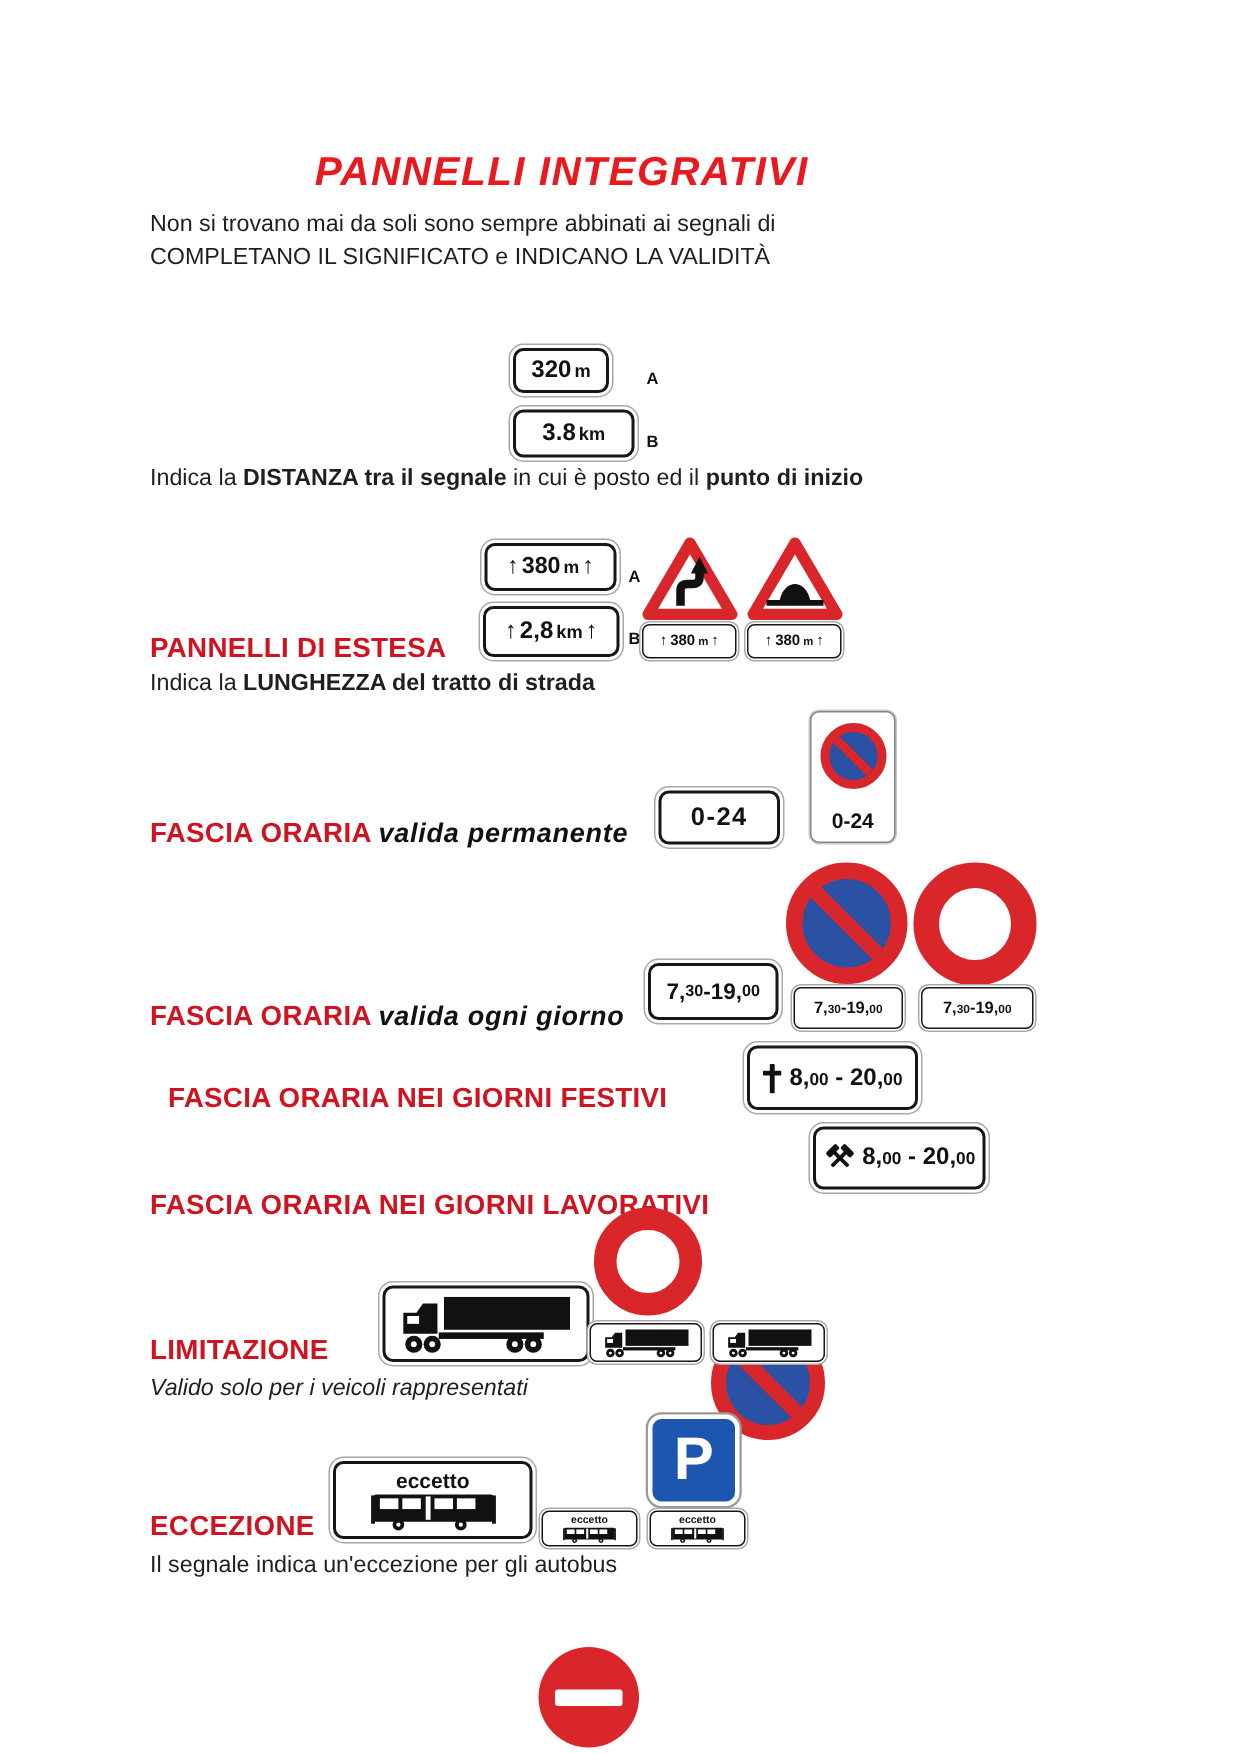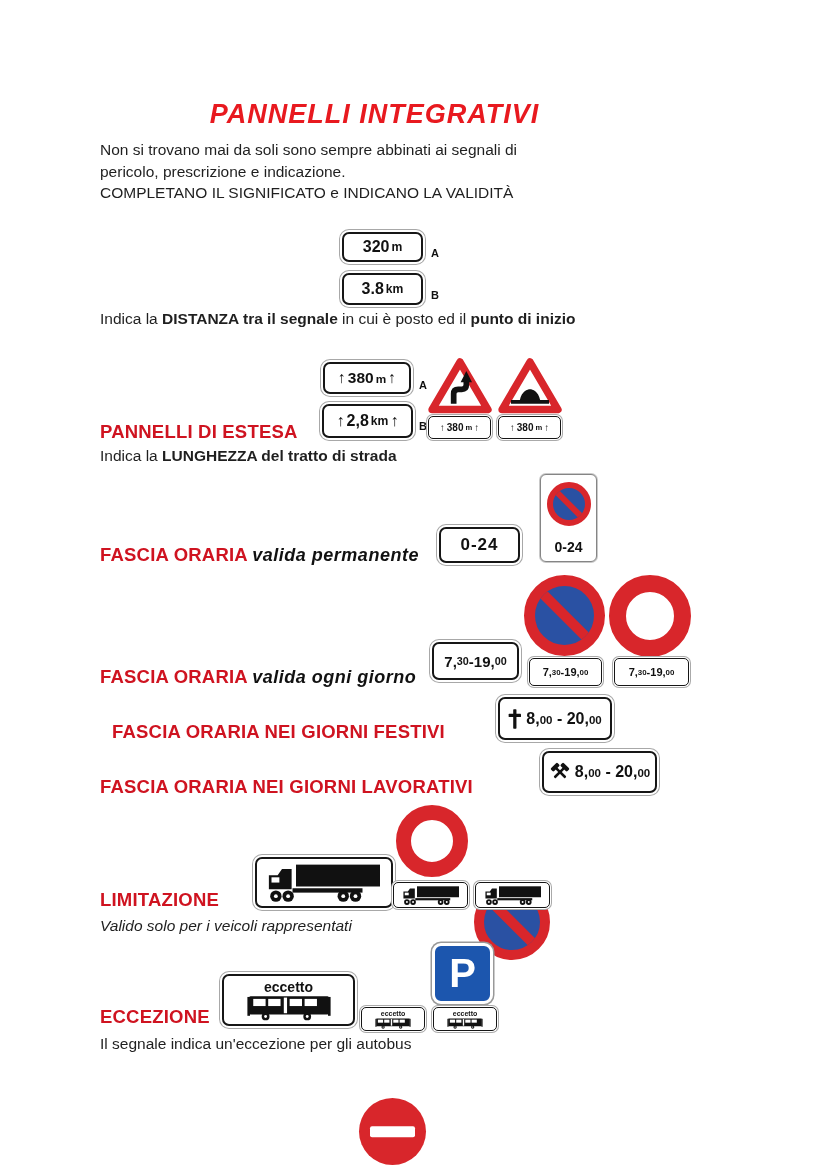--- a/index.html
+++ b/index.html
@@ -40,25 +40,24 @@
   .icn{display:inline-flex;align-items:center;}
 </style>
 </head>
 <body>
 
 <div class="page">
 
   <div class="abs title" style="top:99px;left:0;">PANNELLI INTEGRATIVI</div>
   <div class="abs body-txt" style="left:100px;top:139px;">
     <div>Non si trovano mai da soli sono sempre abbinati ai segnali di</div>
-    <div>pericolo, prescrizione e indicazione.</div>
     <div>COMPLETANO IL SIGNIFICATO e INDICANO LA VALIDITÀ</div>
   </div>
 
-  <div class="abs panel" style="left:342px;top:232px;width:81px;height:30px;font-size:16px;text-align:right;">
+  <div class="abs panel" style="left:342px;top:232px;width:64px;height:30px;font-size:16px;text-align:right;">
     <span>320</span>
       <span class="unit">m</span>
   </div>
   <div class="abs ab" style="left:431px;top:247px;">A</div>
   <div class="abs panel" style="left:342px;top:273px;width:81px;height:32px;font-size:16px;">
     <span>3.8</span>
       <span class="unit">km</span>
   </div>
   <div class="abs ab" style="left:431px;top:289px;">B</div>
   <div class="abs body-txt" style="left:100px;top:308px;white-space:nowrap;"><span>Indica la </span><span class="b">DISTANZA tra il segnale</span><span> in cui è posto ed il </span><span class="b">punto di inizio</span></div>
@@ -167,21 +166,21 @@
             <rect x="8" y="2.5" width="12" height="5.5" rx="1.6"></rect>
           </g>
         <g fill="#111" transform="rotate(-45 14 14)">
             <rect x="12.4" y="5" width="3.2" height="19" rx="1"></rect>
             <rect x="8" y="2.5" width="12" height="5.5" rx="1.6"></rect>
           </g>
       </svg>
     </span>
     <span><span>8,</span><span class="sm">00</span><span> - </span><span>20,</span><span class="sm">00</span></span>
   </div>
-  <div class="abs heading" style="left:100px;top:776px;">FASCIA ORARIA NEI GIORNI LAVORATIVI</div>
+  <div class="abs heading" style="left:100px;top:792px;">FASCIA ORARIA NEI GIORNI LAVORATIVI</div>
 
   <div class="abs panel" style="left:255px;top:857px;width:138px;height:51px;">
     <svg width="116" height="42" viewBox="0 0 132 48">
       <rect x="34" y="3" width="96" height="25" fill="#111"></rect>
       <rect x="30" y="30" width="80" height="5" fill="#111"></rect>
       <path d="M3 31 V15 h10 l5 -7 h11 v23 z" fill="#111"></path>
       <rect x="6" y="17.5" width="9" height="6" fill="#fff"></rect>
       <circle cx="11" cy="39" r="6.5" fill="#111"></circle>
         <circle cx="11" cy="39" r="2.2" fill="#fff"></circle>
       <circle cx="25" cy="39" r="6.5" fill="#111"></circle>

